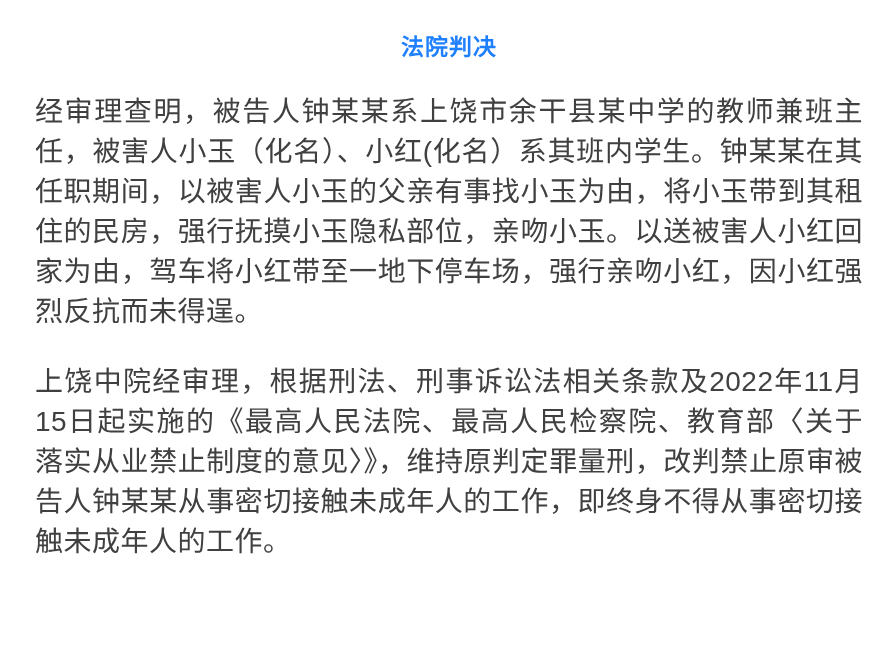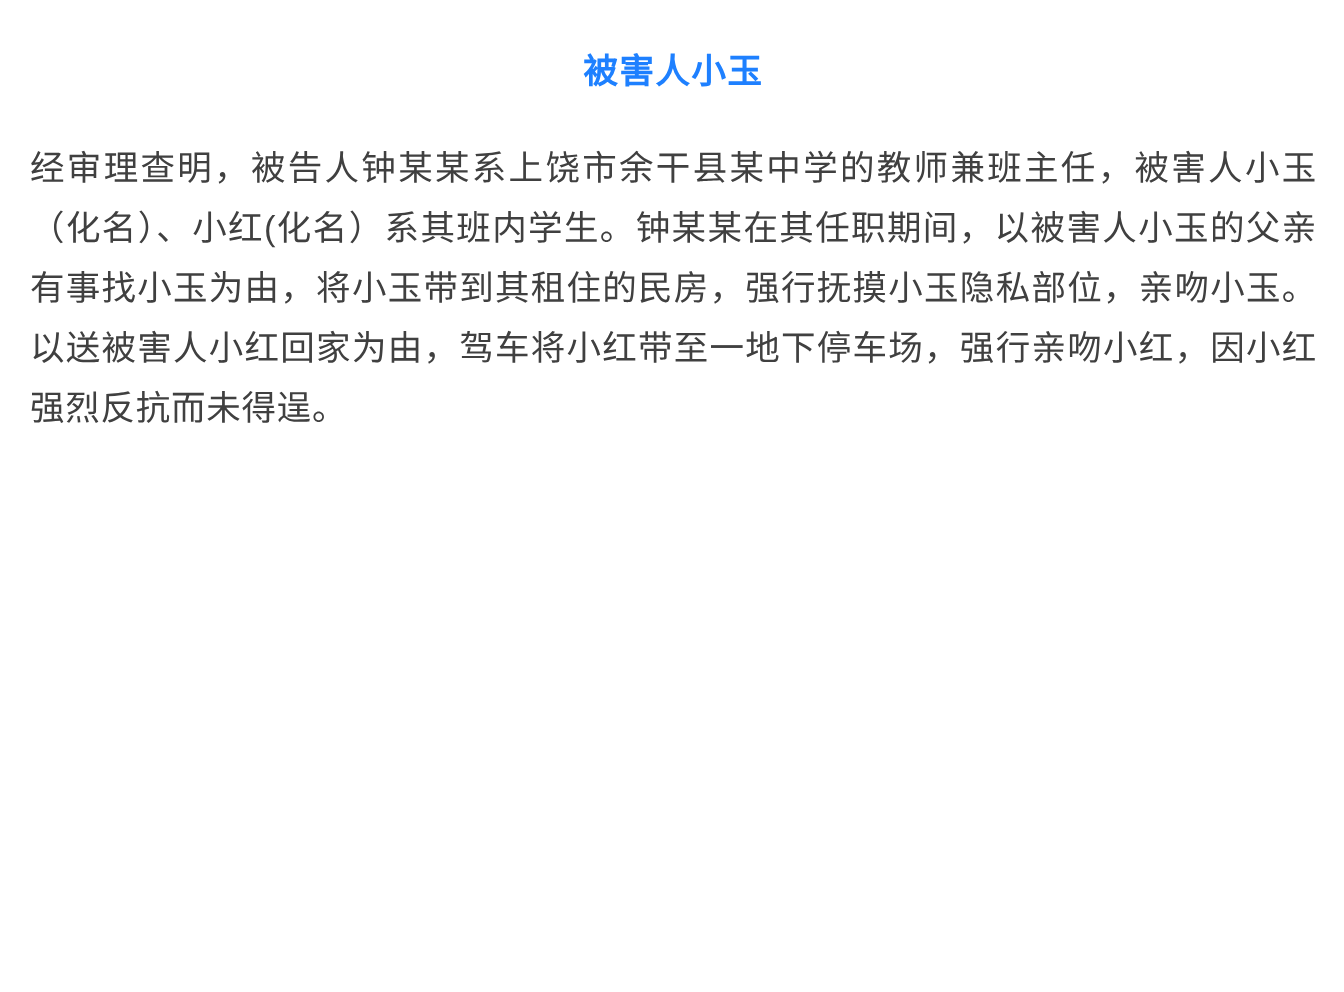--- a/index.html
+++ b/index.html
@@ -21,35 +21,36 @@
   .section-heading {
     margin: 24px 0 28px;
     text-align: center;
     font-size: 23px;
     line-height: 30px;
     font-weight: 700;
     color: #1e80ff;
     letter-spacing: 1px;
   }
   .body-paragraph {
-    margin: 30px 0;
-    font-size: 23px;
+    margin: 30px 15px;
+    font-size: 28px;
     line-height: 40px;
     color: #404040;
     text-align: justify;
     text-justify: inter-ideograph;
     letter-spacing: 0.5px;
   }
 </style>
 </head>
 <body>
 
 <div class="article">
 
   <section>
-    <h2 class="section-heading">被害人小玉</h2>
+    <h2 class="section-heading">法院判决</h2>
     <p class="body-paragraph">经审理查明，被告人钟某某系上饶市余干县某中学的教师兼班主任，被害人小玉（化名）、小红(化名）系其班内学生。钟某某在其任职期间，以被害人小玉的父亲有事找小玉为由，将小玉带到其租住的民房，强行抚摸小玉隐私部位，亲吻小玉。以送被害人小红回家为由，驾车将小红带至一地下停车场，强行亲吻小红，因小红强烈反抗而未得逞。</p>
   </section>
 
   <section>
+    <p class="body-paragraph">上饶中院经审理，根据刑法、刑事诉讼法相关条款及2022年11月15日起实施的《最高人民法院、最高人民检察院、教育部〈关于落实从业禁止制度的意见〉》，维持原判定罪量刑，改判禁止原审被告人钟某某从事密切接触未成年人的工作，即终身不得从事密切接触未成年人的工作。</p>
   </section>
 
 </div>
 
 </body></html>

